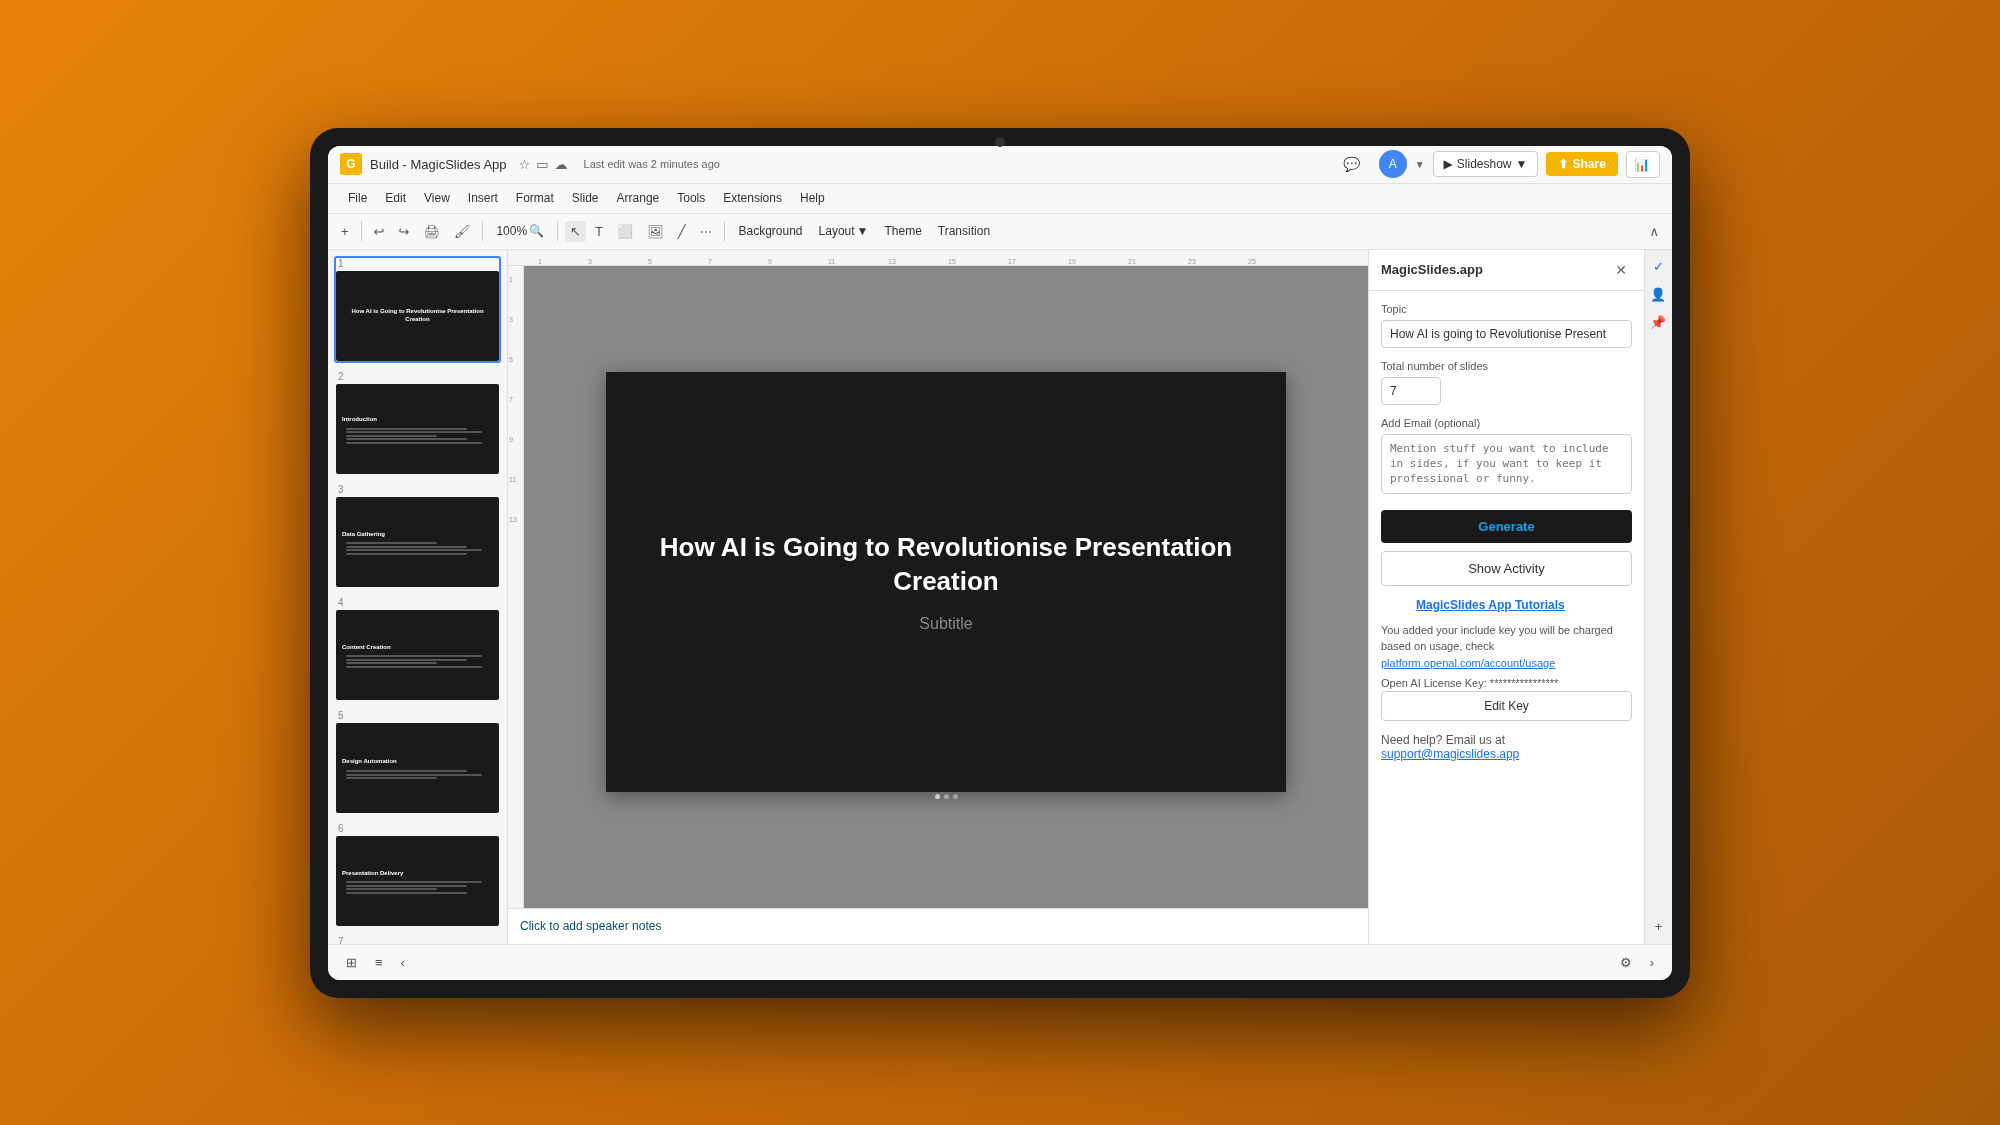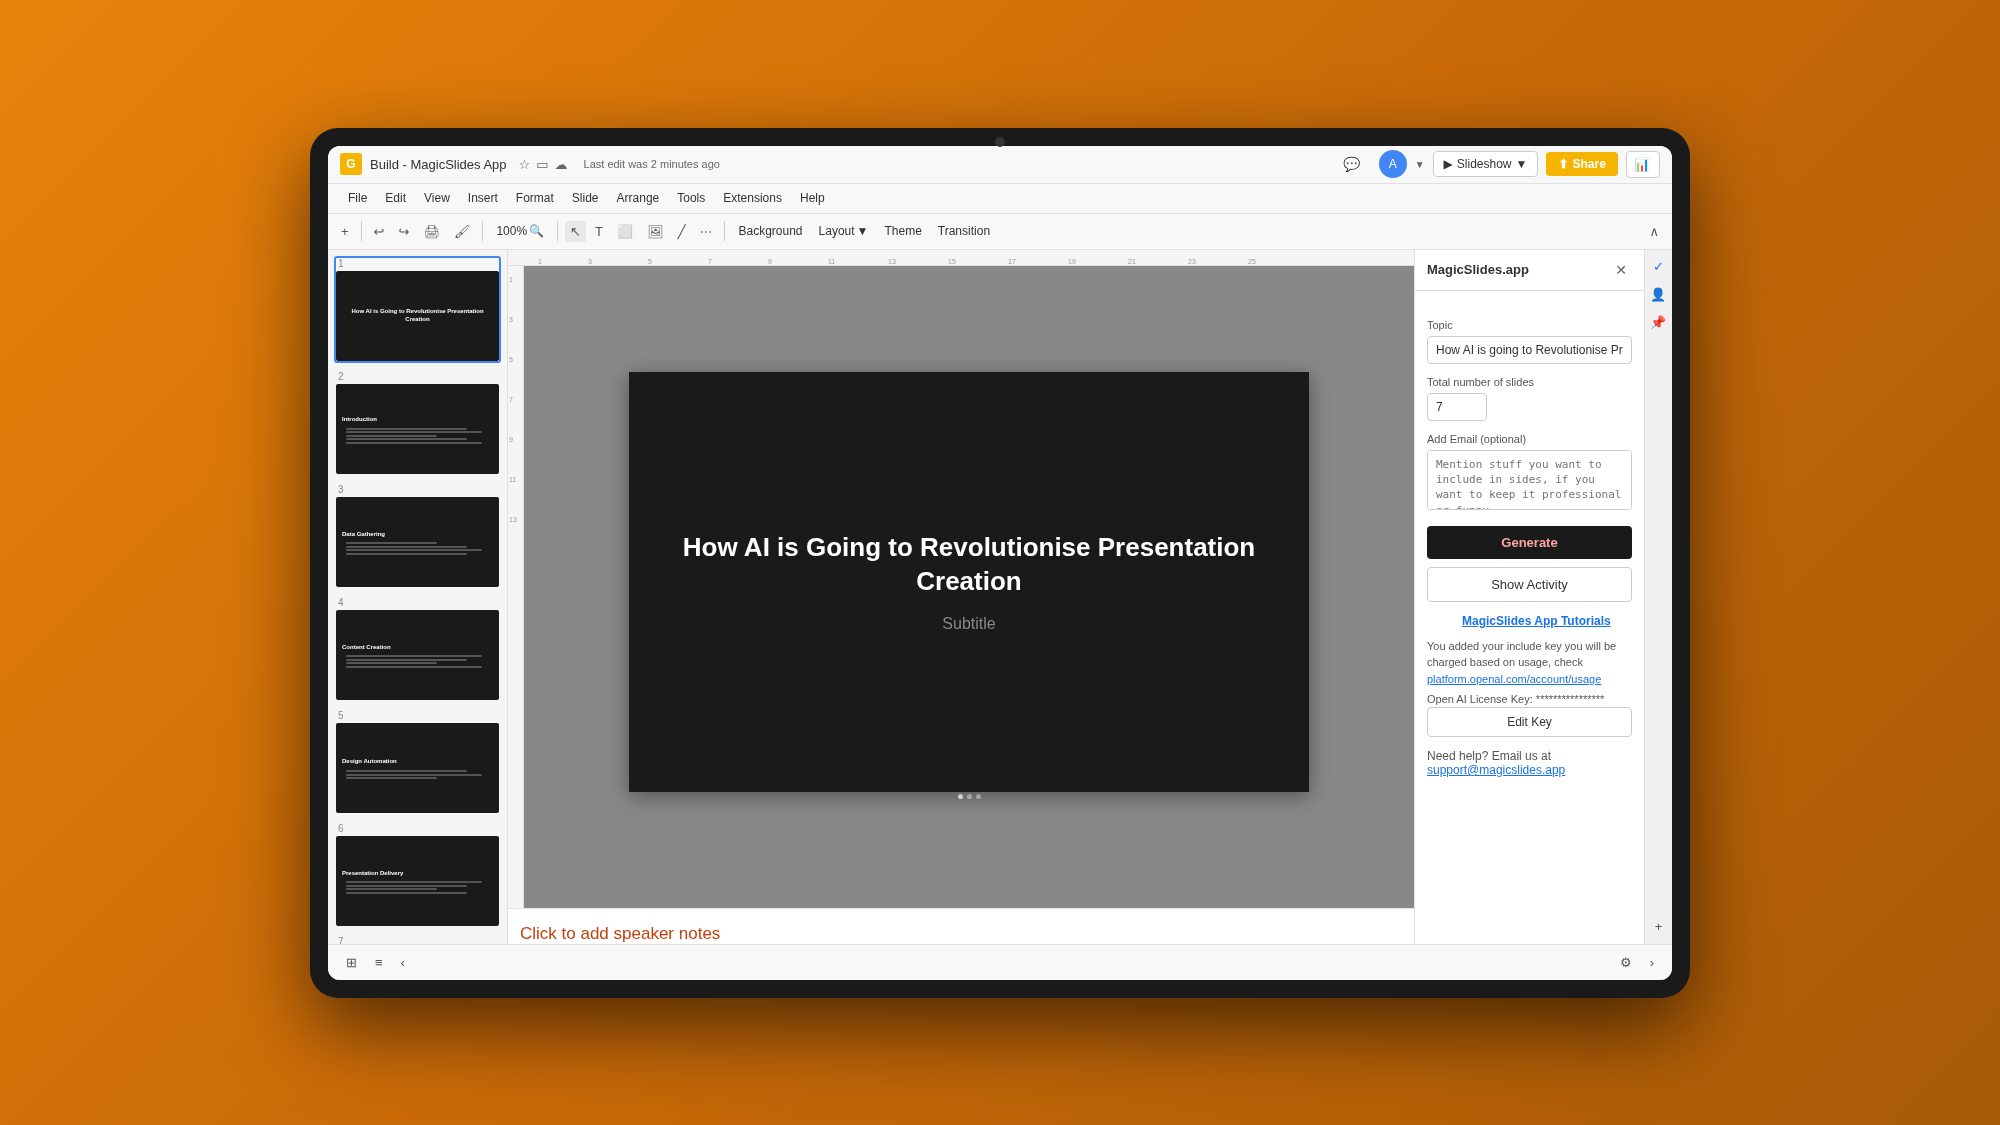--- a/index.html
+++ b/index.html
@@ -317,24 +317,24 @@
     .slide-subtitle {
       color: #888;
       font-size: 16px;
       margin-top: 16px;
     }
     .speaker-notes {
       height: 36px;
       background: #fff;
       border-top: 1px solid #e0e0e0;
       display: flex;
-      align-items: flex-end;
+      align-items: center;
       padding: 0 12px;
-      font-size: 17px;
-      color: #c2410c;
+      font-size: 12px;
+      color: #0c4a6e;
       flex-shrink: 0;
     }
     
     .bottom-toolbar {
       height: 36px;
       background: #f8f8f8;
       border-top: 1px solid #e0e0e0;
       display: flex;
       align-items: center;
       padding: 0 12px;
@@ -345,28 +345,27 @@
       padding: 3px 6px;
       border: none;
       background: transparent;
       cursor: pointer;
       border-radius: 3px;
       font-size: 13px;
       color: #555;
     }
     
     .sidebar-panel {
-      width: 230px;
+      width: 276px;
       background: #fff;
       border-left: 1px solid #e0e0e0;
       display: flex;
       flex-direction: column;
       flex-shrink: 0;
       overflow-y: auto;
-      gap: 16px;
     }
     .sidebar-header {
       display: flex;
       align-items: center;
       justify-content: space-between;
       padding: 10px 12px;
       border-bottom: 1px solid #e0e0e0;
     }
     .sidebar-title {
       font-size: 13px;
@@ -411,21 +410,21 @@
       background: #fff;
       height: 60px;
       resize: none;
       margin-bottom: 12px;
       line-height: 1.4;
     }
     .btn-generate {
       width: 100%;
       padding: 9px;
       background: #1a1a1a;
-      color: #fca5a5;
+      color: #0ea5e9;
       border: none;
       border-radius: 4px;
       font-size: 13px;
       font-weight: bold;
       cursor: pointer;
       margin-bottom: 8px;
     }
     .btn-show-activity {
       width: 100%;
       padding: 9px;

